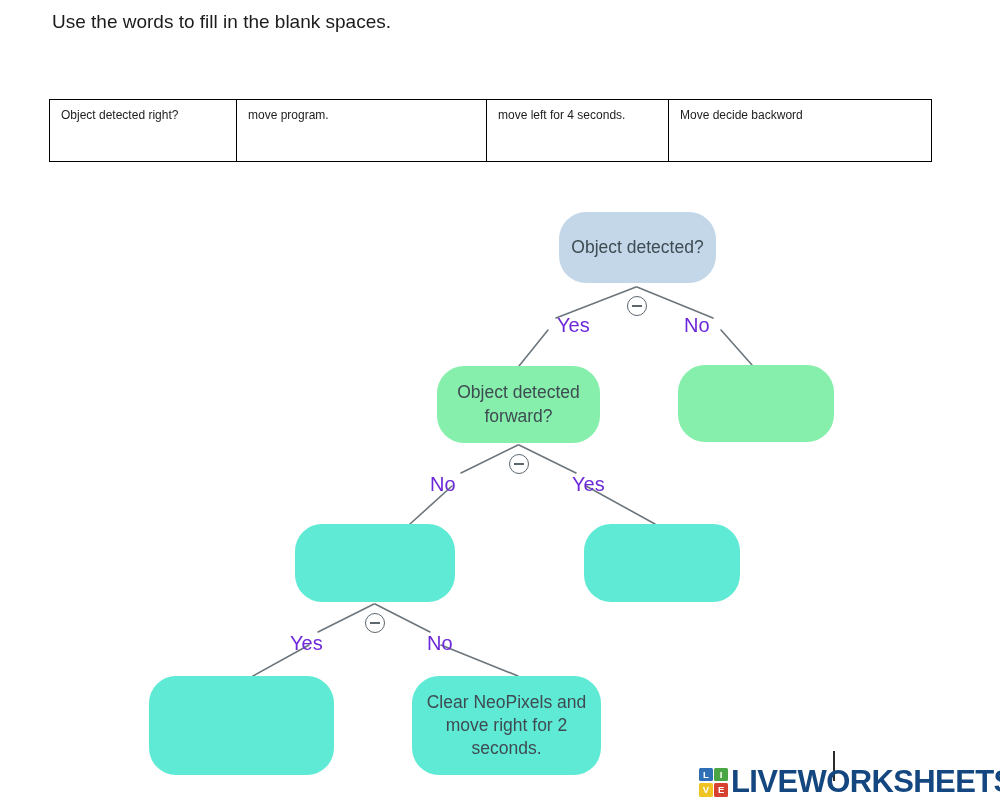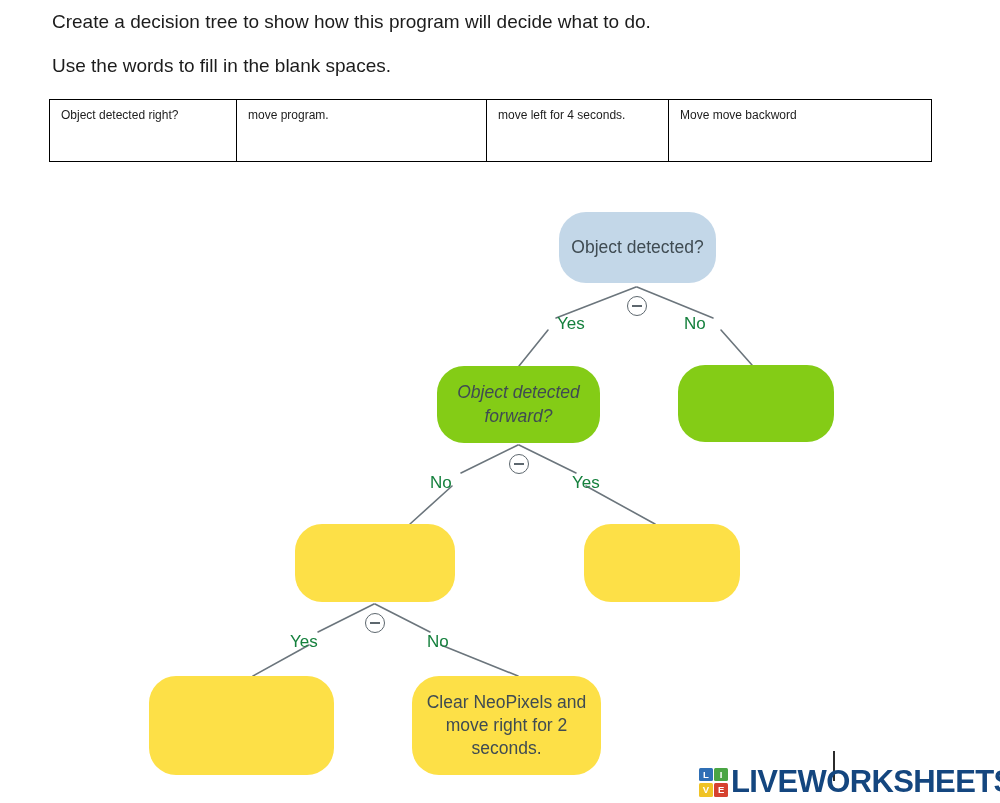--- a/index.html
+++ b/index.html
@@ -77,27 +77,27 @@
     align-items: center;
     justify-content: center;
     text-align: center;
     font-size: 17.5px;
     line-height: 1.32;
     color: #3f4b52;
     padding: 4px 8px;
     border-radius: 27px;
   }
   .node-blue-light { background: #c3d7e8; }
-  .node-blue-mid   { background: #84cc16; font-style: italic; }
-  .node-beige      { background: #fde047; }
+  .node-blue-mid   { background: #86efac; }
+  .node-beige      { background: #5eead4; }
 
   .edge-label {
     position: absolute;
-    font-size: 17px;
-    color: #15803d;
+    font-size: 20px;
+    color: #6d28d9;
     white-space: nowrap;
   }
 
   .collapse-icon {
     position: absolute;
     width: 20px;
     height: 20px;
     border: 1.4px solid #5d676e;
     border-radius: 50%;
     background: #ffffff;
@@ -159,31 +159,30 @@
     font-weight: bold;
     letter-spacing: -0.6px;
     color: #14467f;
     font-family: "Liberation Sans", sans-serif;
   }
 </style>
 </head>
 <body>
 
 <div class="instructions">
-  <div class="instruction-line">Create a decision tree to show how this program will decide what to do.</div>
   <div class="instruction-line">Use the words to fill in the blank spaces.</div>
 </div>
 
 <table class="wordbank">
   <tbody>
       <tr>
     <td class="wb-c0">Object detected right?</td>
     <td class="wb-c1">move program.</td>
     <td class="wb-c2">move left for 4 seconds.</td>
-    <td class="wb-c3">Move move backword</td>
+    <td class="wb-c3">Move decide backword</td>
   </tr>
 </tbody>
   </table>
 
 <div class="tree">
 
   <svg class="tree-svg" viewBox="0 0 1000 803" xmlns="http://www.w3.org/2000/svg">
     <g stroke="#6b757c" stroke-width="1.6" fill="none" stroke-linecap="round">
 
       <path d="M 636 287 L 556 318"></path>

